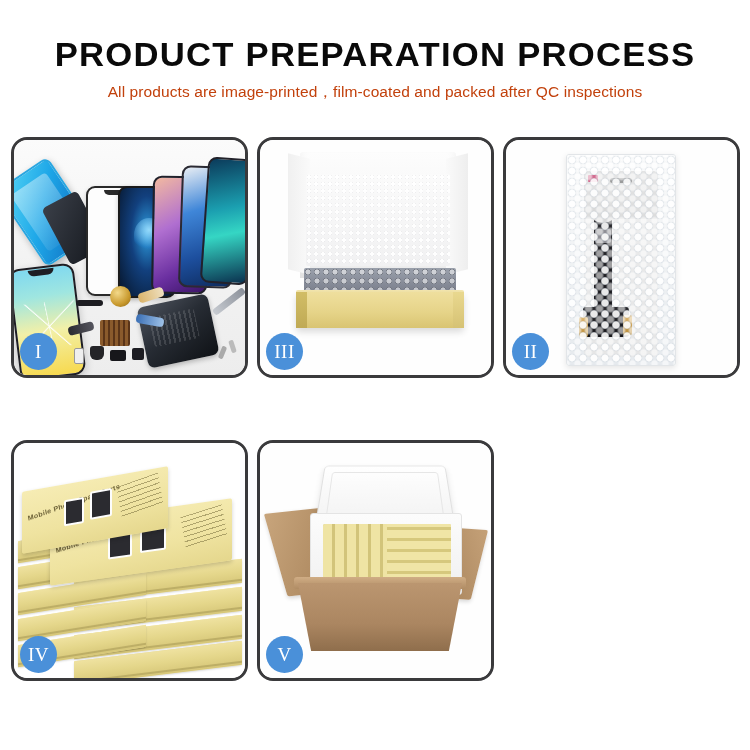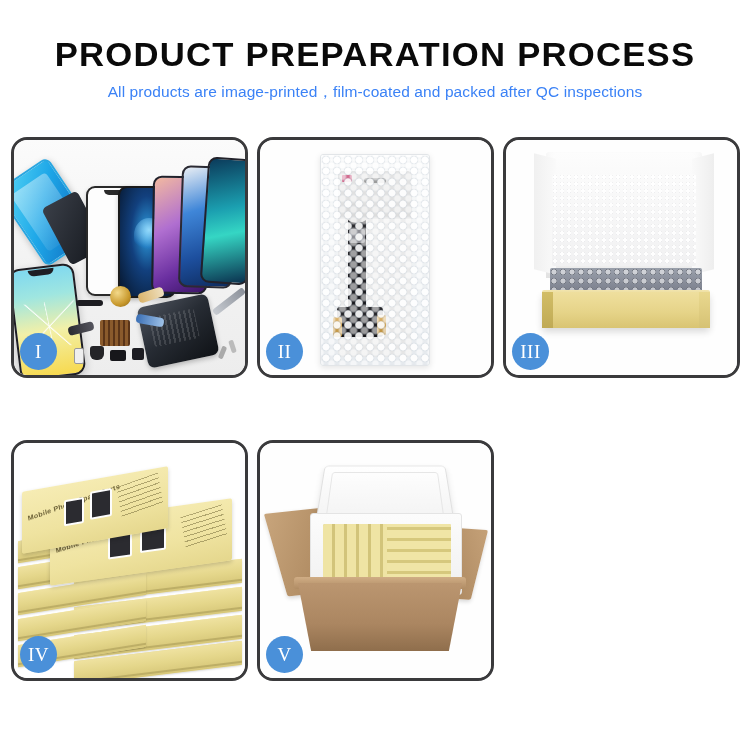--- a/index.html
+++ b/index.html
@@ -19,21 +19,21 @@
     font-weight: bold;
     color: #0a0a0a;
     letter-spacing: 1.2px;
     line-height: 40px;
     white-space: nowrap;
     transform: scaleX(1.02);
   }
   .subtitle {
     margin-top: 8px;
     font-size: 15.5px;
-    color: #3b82f6;
+    color: #c2410c;
     letter-spacing: 0.1px;
     line-height: 20px;
     white-space: nowrap;
   }
 
   
   .grid {
     position: absolute;
     left: 11px; top: 137px;
     width: 729px;
@@ -431,50 +431,50 @@
         <div class="part blk3"></div>
         <div class="part blk4"></div>
         <div class="part screw1"></div>
         <div class="part screw2"></div>
         <div class="part tweez"></div>
       </div>
       <div class="badge">I</div>
     </div>
 
     <div class="panel">
+      <div class="scene p3">
+        <div class="box3-lid"></div>
+        <div class="foamsheet"></div>
+        <div class="wrapinbox"></div>
+        <div class="box3-front"></div>
+        <div class="box3-tray"></div>
+      </div>
+      <div class="badge">III</div>
+    </div>
+
+    <div class="panel">
       <div class="scene p2">
         <div class="bubblepack">
           <div class="inner-screen">
             <div class="topframe"></div>
             <div class="pinkmark"></div>
             <div class="notch"></div>
           </div>
           <div class="flexcable"></div>
           <div class="connector"></div>
           <div class="goldtab l"></div>
           <div class="goldtab r"></div>
           <div class="bubbles"></div>
           <div class="bubbles b2"></div>
         </div>
       </div>
       <div class="badge">II</div>
     </div>
 
     <div class="panel">
-      <div class="scene p3">
-        <div class="box3-lid"></div>
-        <div class="foamsheet"></div>
-        <div class="wrapinbox"></div>
-        <div class="box3-front"></div>
-        <div class="box3-tray"></div>
-      </div>
-      <div class="badge">III</div>
-    </div>
-
-    <div class="panel">
       <div class="scene p4">
         <div class="stack">
           <div class="ybox slabR r4">
               <div class="side"></div>
               <div class="seam"></div>
             </div>
           <div class="ybox slabR r3">
               <div class="side"></div>
               <div class="seam"></div>
             </div>

